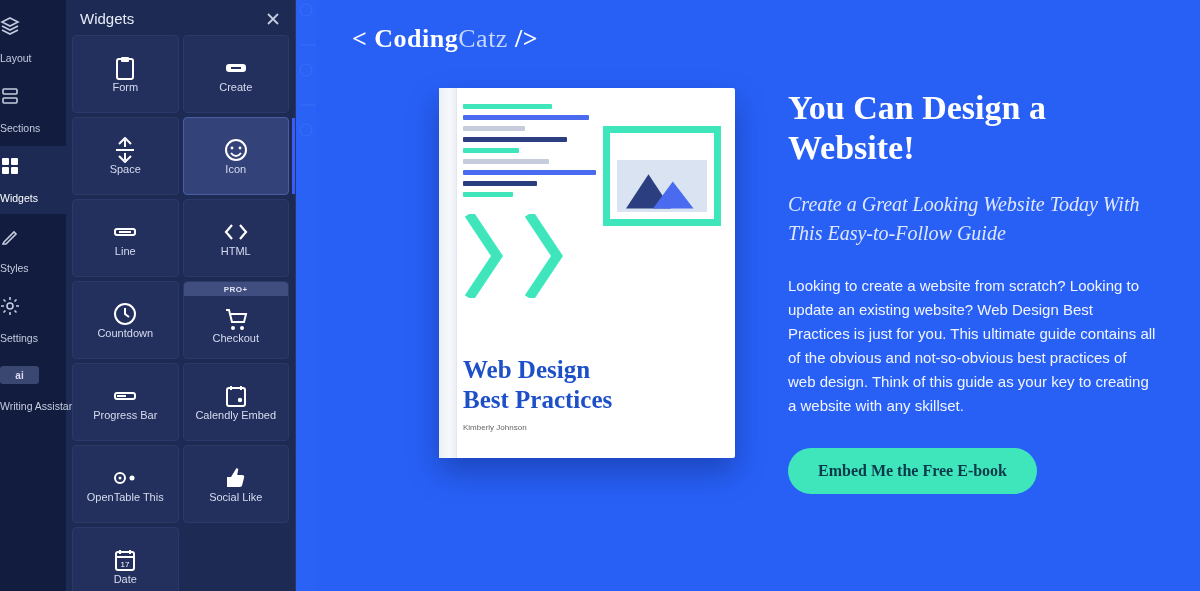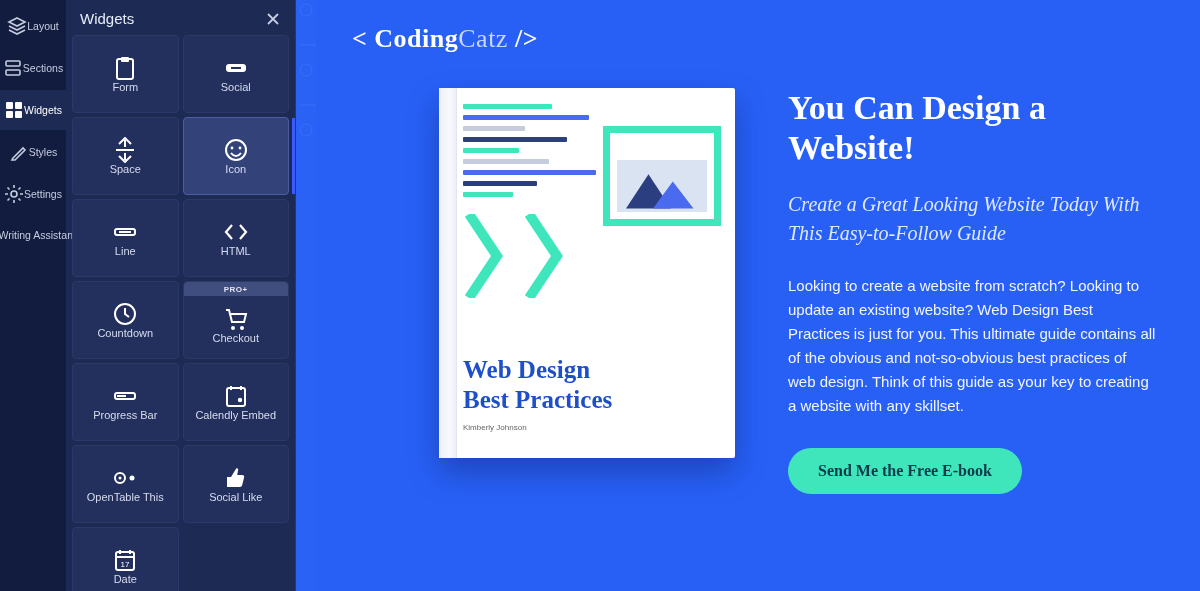--- a/index.html
+++ b/index.html
@@ -1,20 +1,20 @@
 <!DOCTYPE html>
 <html><head>
 <meta charset="utf-8">
 <style>
   * { box-sizing: border-box; margin: 0; padding: 0; }
   html, body { width: 1200px; height: 591px; font-family: -apple-system, BlinkMacSystemFont, "Segoe UI", Helvetica, Arial, sans-serif; background:#1c2a54; overflow:hidden; }
   .root { display:flex; width:1200px; height:591px; }
   
   .rail { width:66px; background:#111c3e; display:flex; flex-direction:column; align-items:center; padding-top:6px; gap:2px; }
-  .rail-item { width:66px; display:flex; align-items:center; justify-content:center; gap:0; padding:10px 0; cursor:pointer; position:relative; }
+  .rail-item { width:66px; display:flex; flex-direction:column; justify-content:center; gap:16px; padding:10px 0; cursor:pointer; position:relative; }
   .rail-item.active { background:#1c2a54; }
   .rail-item .ic { width:20px; height:20px; display:flex; align-items:center; justify-content:center; }
   .rail-item svg { width:20px; height:20px; }
   .rail-item .lbl { font-size:10.5px; color:#c6ccdf; white-space:nowrap; }
   .rail-item.active .lbl { color:#fff; }
   .rail-item.ai .ai-box { width:39px; height:18px; background:#3a4771; border-radius:3px; color:#d7dcf0; font-size:10px; font-weight:600; display:flex; align-items:center; justify-content:center; }
   
   .panel { width:230px; background:#1c2a54; display:flex; flex-direction:column; border-right:1px solid #2a3766; }
   .panel-head { display:flex; align-items:center; justify-content:space-between; padding:10px 14px 8px 14px; color:#fff; }
   .panel-title { font-size:15px; font-weight:500; color:#e8ecf7; }
@@ -216,21 +216,21 @@
             </svg>
           </span>
         <span class="cl">Form</span>
       </div>
       <div class="cell">
         <span class="ci">
             <svg viewBox="0 0 26 26">
               <use href="#i-button"></use>
             </svg>
           </span>
-        <span class="cl">Social</span>
+        <span class="cl">Create</span>
       </div>
 
       <div class="cell">
         <span class="ci">
             <svg viewBox="0 0 26 26">
               <use href="#i-space"></use>
             </svg>
           </span>
         <span class="cl">Space</span>
       </div>
@@ -383,18 +383,18 @@
                 <span>Web Design</span><br><span>Best Practices</span>
               </div>
               <div class="book-author">Kimberly Johnson</div>
             </div>
           </div>
         </div>
         <div class="text-col">
           <div class="headline">You Can Design a Website!</div>
           <div class="subhead">Create a Great Looking Website Today With This Easy-to-Follow Guide</div>
           <div class="body">Looking to create a website from scratch? Looking to update an existing website? Web Design Best Practices is just for you. This ultimate guide contains all of the obvious and not-so-obvious best practices of web design. Think of this guide as your key to creating a website with any skillset.</div>
-          <div class="cta">Send Me the Free E-book</div>
+          <div class="cta">Embed Me the Free E-book</div>
         </div>
       </div>
     </div>
   </div>
 </div>
 
 </body></html>

